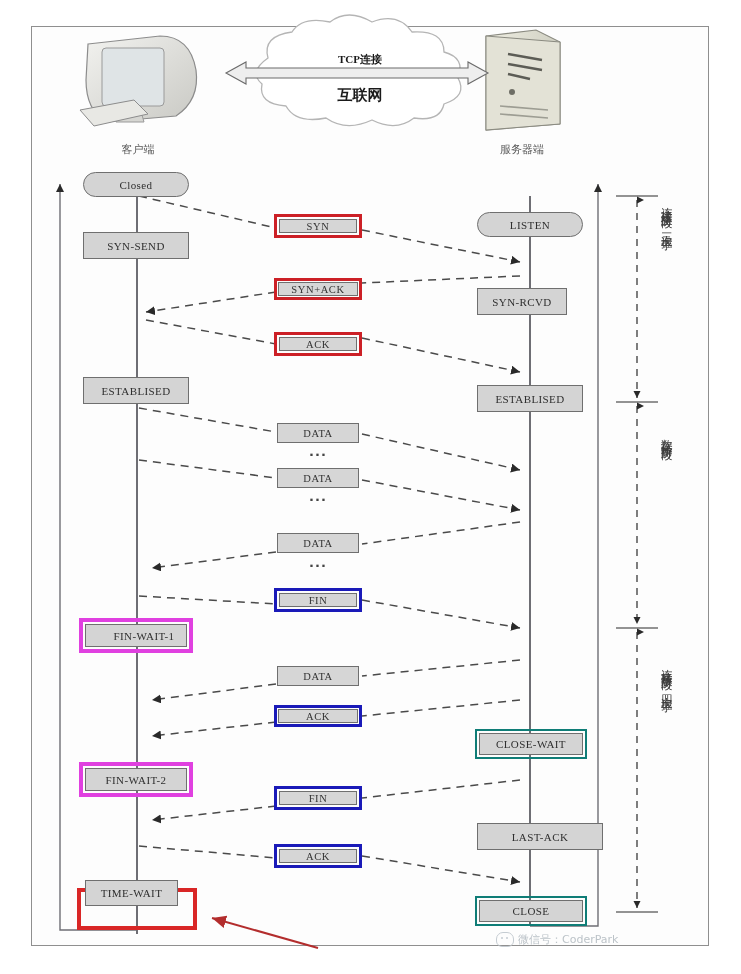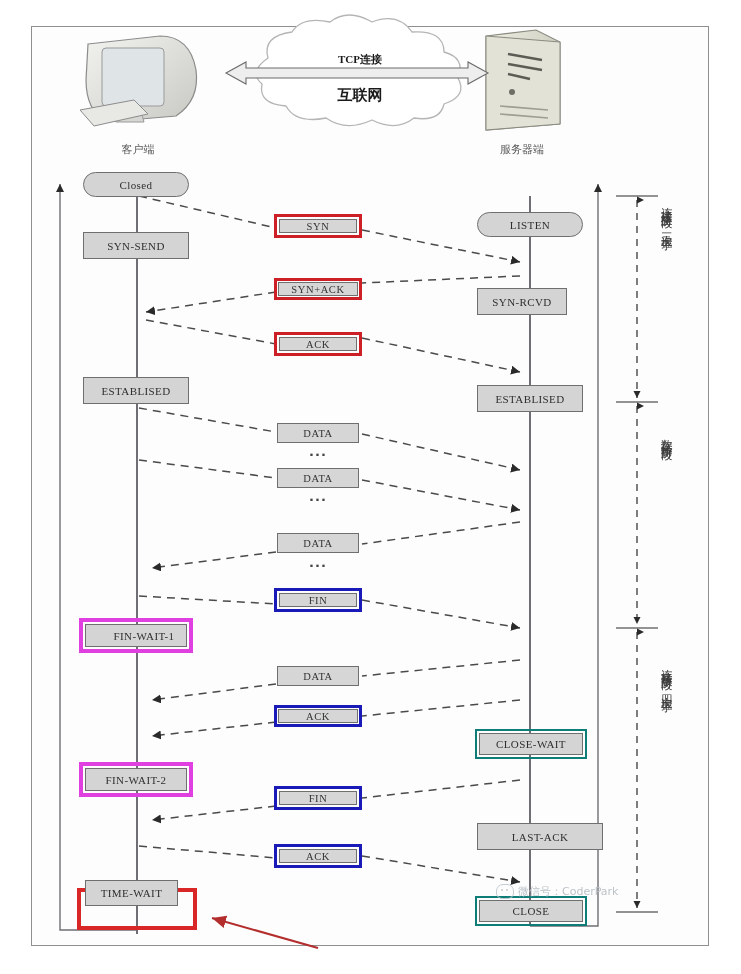--- a/index.html
+++ b/index.html
@@ -258,18 +258,18 @@
   <div class="pktwrap" style="left:274px;top:786px;width:88px;height:24px;border-color:#1a1ab8;"></div>
   <div class="pkt" style="left:279px;top:791px;width:78px;height:14px;">FIN</div>
 
   <div class="pktwrap" style="left:274px;top:844px;width:88px;height:24px;border-color:#1a1ab8;"></div>
   <div class="pkt" style="left:279px;top:849px;width:78px;height:14px;">ACK</div>
 
   <div class="phase-text" style="left:660px;top:198px;">连接建立阶段：三次握手</div>
   <div class="phase-text" style="left:660px;top:430px;">数据传输阶段</div>
   <div class="phase-text" style="left:660px;top:660px;">连接释放阶段：四次握手</div>
 
-  <div class="watermark" style="left:496px;top:884px;">
+  <div class="watermark" style="left:496px;top:932px;">
     <span class="wm-icon"></span>
     <span>微信号：CoderPark</span>
   </div>
 
 </div>
 
 </body></html>

